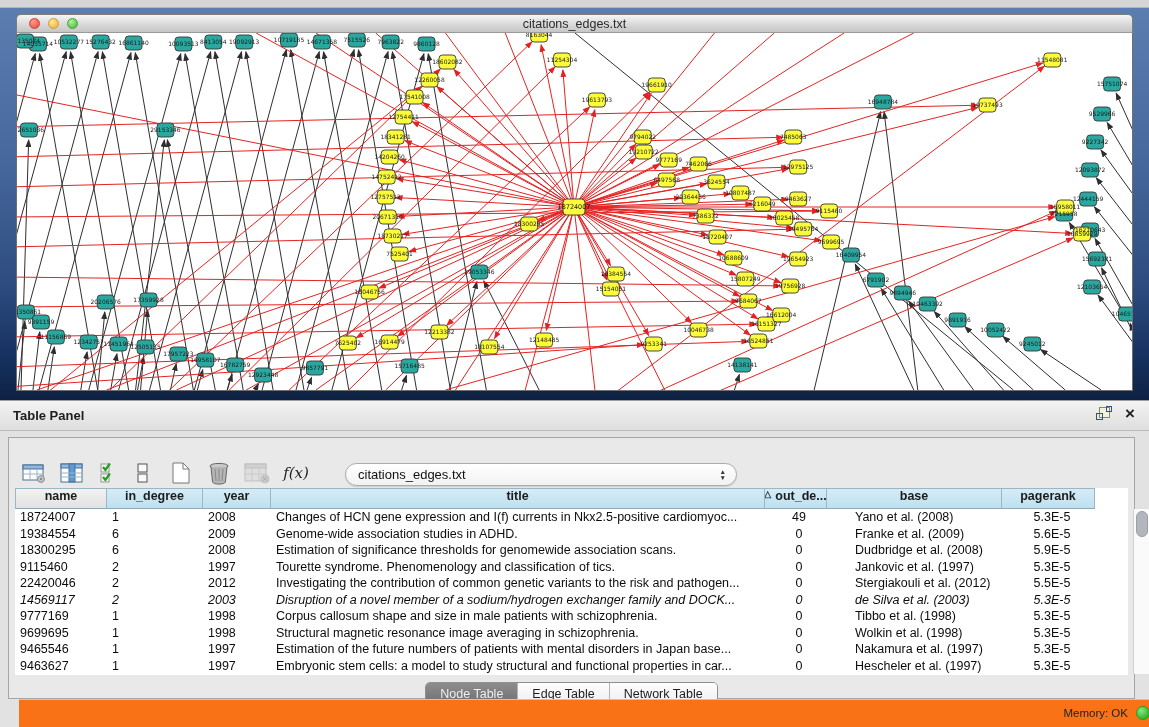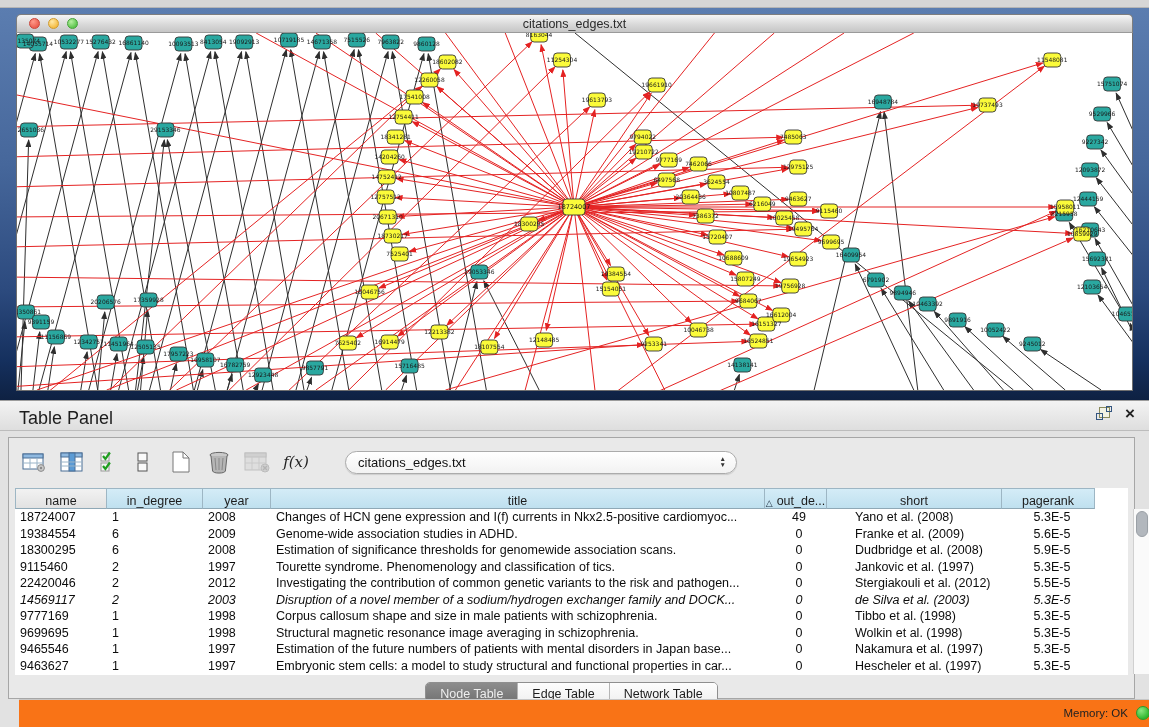--- a/index.html
+++ b/index.html
@@ -18,44 +18,44 @@
   .light{width:11px;height:11px;border-radius:50%;box-sizing:border-box;}
   .light.red{background:radial-gradient(circle at 35% 30%,#ff9a8a,#ec5f50 70%);border:1px solid #c94439;}
   .light.yel{background:radial-gradient(circle at 35% 30%,#ffe9a8,#f5bd45 70%);border:1px solid #cf9a2e;}
   .light.grn{background:radial-gradient(circle at 35% 30%,#b6f0a0,#5fc64f 70%);border:1px solid #45a238;}
   .canvas{position:relative;height:357px;background:#fff;border:1px solid #6f6f6f;border-top:none;box-sizing:content-box;overflow:hidden;}
   .canvas svg{display:block;width:100%;height:100%;}
   
   .tablepanel{position:absolute;left:0;top:400px;width:100%;height:327px;background:#e2e2e2;}
   .tp-header{position:relative;height:31px;background:linear-gradient(#f3f3f3,#dedede);
              border-top:1px solid #9c9c9c;border-bottom:1px solid #bcbcbc;box-sizing:border-box;}
-  .tp-title{position:absolute;left:19px;top:7px;font-size:18px;color:#1d1d1d;}
+  .tp-title{position:absolute;left:13px;top:7px;font-size:13px;color:#1d1d1d;font-weight:bold;}
   .tp-actions{position:absolute;right:14px;top:5px;display:flex;align-items:center;gap:14px;}
   .float-ic{position:relative;width:15px;height:15px;}
   .float-ic .sq1{position:absolute;left:3px;top:1px;width:9px;height:9px;border:1px solid #8a8a5a;background:#f2f2e4;}
   .float-ic .sq2{position:absolute;left:0;top:7px;width:5px;height:5px;border:1px solid #33557f;}
   .float-ic .sq3{position:absolute;left:10px;top:0px;width:4px;height:4px;border:1px solid #33557f;}
   .close-ic{font-size:17px;font-weight:bold;color:#222;line-height:15px;}
   .tp-content{position:absolute;left:8px;top:37px;right:14px;bottom:28px;background:#e9e9e9;
               border:1px solid #a6a6a6;box-sizing:border-box;}
-  .toolbar{height:48px;display:flex;align-items:center;padding-left:12px;}
+  .toolbar{height:48px;display:flex;align-items:flex-end;padding-left:12px;}
   .tbtn{display:flex;align-items:center;justify-content:center;width:26px;height:26px;margin-right:7px;}
   .tbtn.gap{margin-right:12px;}
   .fx{font-family:"DejaVu Serif",serif;font-style:italic;font-size:15px;color:#222;margin-left:6px;margin-right:0;}
   .dropdown{margin-left:36px;width:392px;height:23px;background:linear-gradient(#ffffff,#f2f2f2);
             border:1px solid #ababab;border-radius:12px;display:flex;align-items:center;
             padding:0 10px 0 12px;box-sizing:border-box;box-shadow:0 1px 1px rgba(0,0,0,.12);}
   .dd-text{flex:1;font-size:13px;color:#111;white-space:nowrap;overflow:hidden;}
   .dd-arrows{display:flex;flex-direction:column;line-height:6px;font-size:6.5px;color:#333;text-align:center;}
   
   .table-band{position:absolute;left:6px;top:50px;right:6px;height:187px;background:#fff;}
   .thead{display:grid;height:21px;}
-  .th{position:relative;display:flex;align-items:flex-end;justify-content:center;font-size:12.5px;color:#1c1c1c;
+  .th{position:relative;display:flex;align-items:flex-start;justify-content:center;font-size:12.5px;color:#1c1c1c;
       background:linear-gradient(#d4ecf7,#bfe0ef);border-right:1px solid #9db6c4;border-top:1px solid #9db6c4;
-      border-bottom:1px solid #8fa8b6;box-sizing:border-box;white-space:nowrap;overflow:hidden;}
+      border-bottom:1px solid #8fa8b6;box-sizing:border-box;white-space:nowrap;overflow:hidden;font-weight:bold;}
   .th:first-child{border-left:1px solid #9db6c4;background:linear-gradient(#f2f2f2,#e2e2e2);}
   .th .sort{font-size:9px;margin-right:4px;color:#234;}
   .tbody{position:relative;}
   .tr{display:grid;height:16.5px;align-items:center;}
   .td{font-size:12.5px;color:#0c0c0c;padding-left:5px;white-space:nowrap;overflow:hidden;line-height:16.5px;}
   .td.c-short{padding-left:28px;}
   .td.c-out{padding-left:6px;text-align:center;}
   .td.c-pagerank{padding-left:7px;text-align:center;}
   .scrollbar{position:absolute;top:21px;right:-21px;width:15px;height:165px;background:#fafafa;
              border-left:1px solid #d0d0d0;}
@@ -580,21 +580,21 @@
               <span>year</span>
             </div>
             <div class="th">
               <span>title</span>
             </div>
             <div class="th">
               <span class="sort">△</span>
               <span>out_de...</span>
             </div>
             <div class="th">
-              <span>short</span>
+              <span>base</span>
             </div>
             <div class="th">
               <span>pagerank</span>
             </div>
           </div>
         <div class="tbody" id="tbody">
             <div class="tr" style="grid-template-columns: 92px 96px 68px 494px 62px 175px 93px;">
               <div class="td c-name">18724007</div>
               <div class="td c-in_degree">1</div>
               <div class="td c-year">2008</div>

